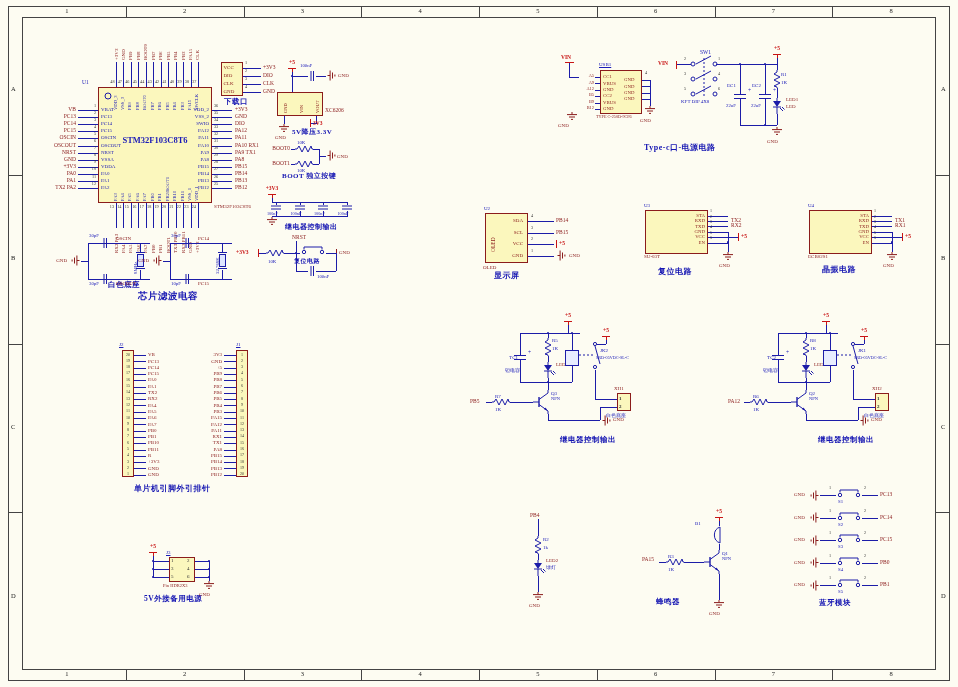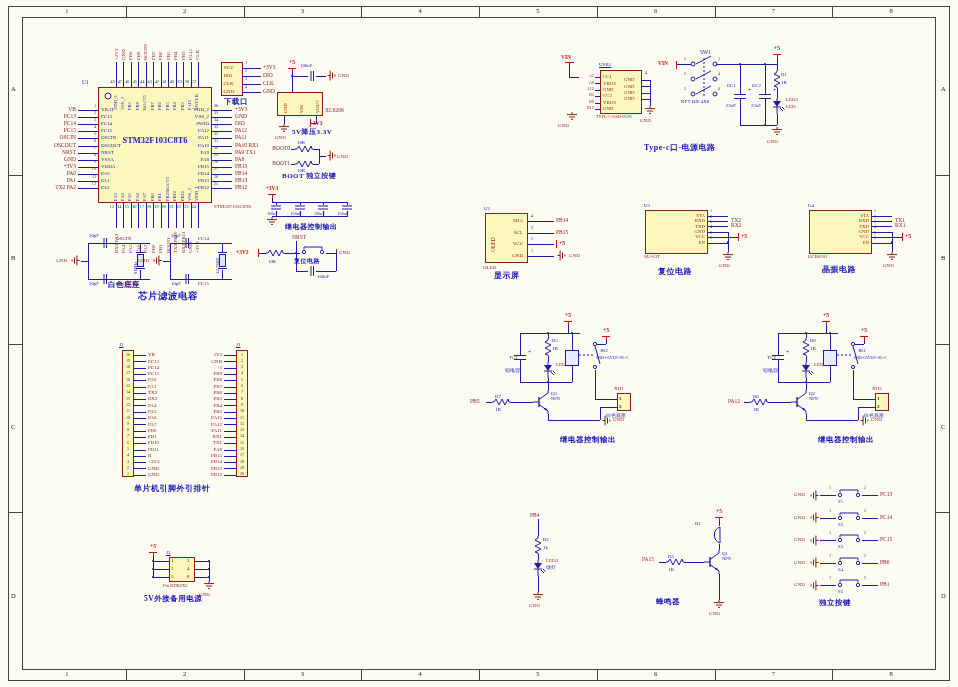--- a/index.html
+++ b/index.html
@@ -36,21 +36,21 @@
   <div class="t title" style="left:294px;top:258px;font-size:6px;">复位电路</div>
   <div class="t title" style="left:644px;top:144px;font-size:8px;">Type-c口-电源电路</div>
   <div class="t title" style="left:494px;top:272px;font-size:8px;">显示屏</div>
   <div class="t title" style="left:658px;top:268px;font-size:8px;">复位电路</div>
   <div class="t title" style="left:822px;top:266px;font-size:8px;">晶振电路</div>
   <div class="t title" style="left:560px;top:436px;font-size:7.5px;">继电器控制输出</div>
   <div class="t title" style="left:818px;top:436px;font-size:7.5px;">继电器控制输出</div>
   <div class="t title" style="left:134px;top:485px;font-size:8px;">单片机引脚外引排针</div>
   <div class="t title" style="left:144px;top:595px;font-size:7.5px;">5V外接备用电源</div>
   <div class="t title" style="left:656px;top:598px;font-size:7.5px;">蜂鸣器</div>
-  <div class="t title" style="left:819px;top:599px;font-size:7.5px;">独立按键</div>
+  <div class="t title" style="left:819px;top:599px;font-size:7.5px;">蓝牙模块</div>
 <div class="t" style="left: 63.875px; top: 8px; font-size: 6.5px; width: 6px; text-align: center;">1</div>
     <div class="t" style="left: 63.875px; top: 671px; font-size: 6.5px; width: 6px; text-align: center;">1</div>
     <div class="t" style="left: 181.625px; top: 8px; font-size: 6.5px; width: 6px; text-align: center;">2</div>
     <div class="t" style="left: 181.625px; top: 671px; font-size: 6.5px; width: 6px; text-align: center;">2</div>
     <div class="w" style="left: 125.75px; top: 6px; width: 1px; height: 11px; background: rgb(68, 68, 68);"></div>
     <div class="w" style="left: 125.75px; top: 670px; width: 1px; height: 11px; background: rgb(68, 68, 68);"></div>
     <div class="t" style="left: 299.375px; top: 8px; font-size: 6.5px; width: 6px; text-align: center;">3</div>
     <div class="t" style="left: 299.375px; top: 671px; font-size: 6.5px; width: 6px; text-align: center;">3</div>
     <div class="w" style="left: 243.5px; top: 6px; width: 1px; height: 11px; background: rgb(68, 68, 68);"></div>
     <div class="w" style="left: 243.5px; top: 670px; width: 1px; height: 11px; background: rgb(68, 68, 68);"></div>

